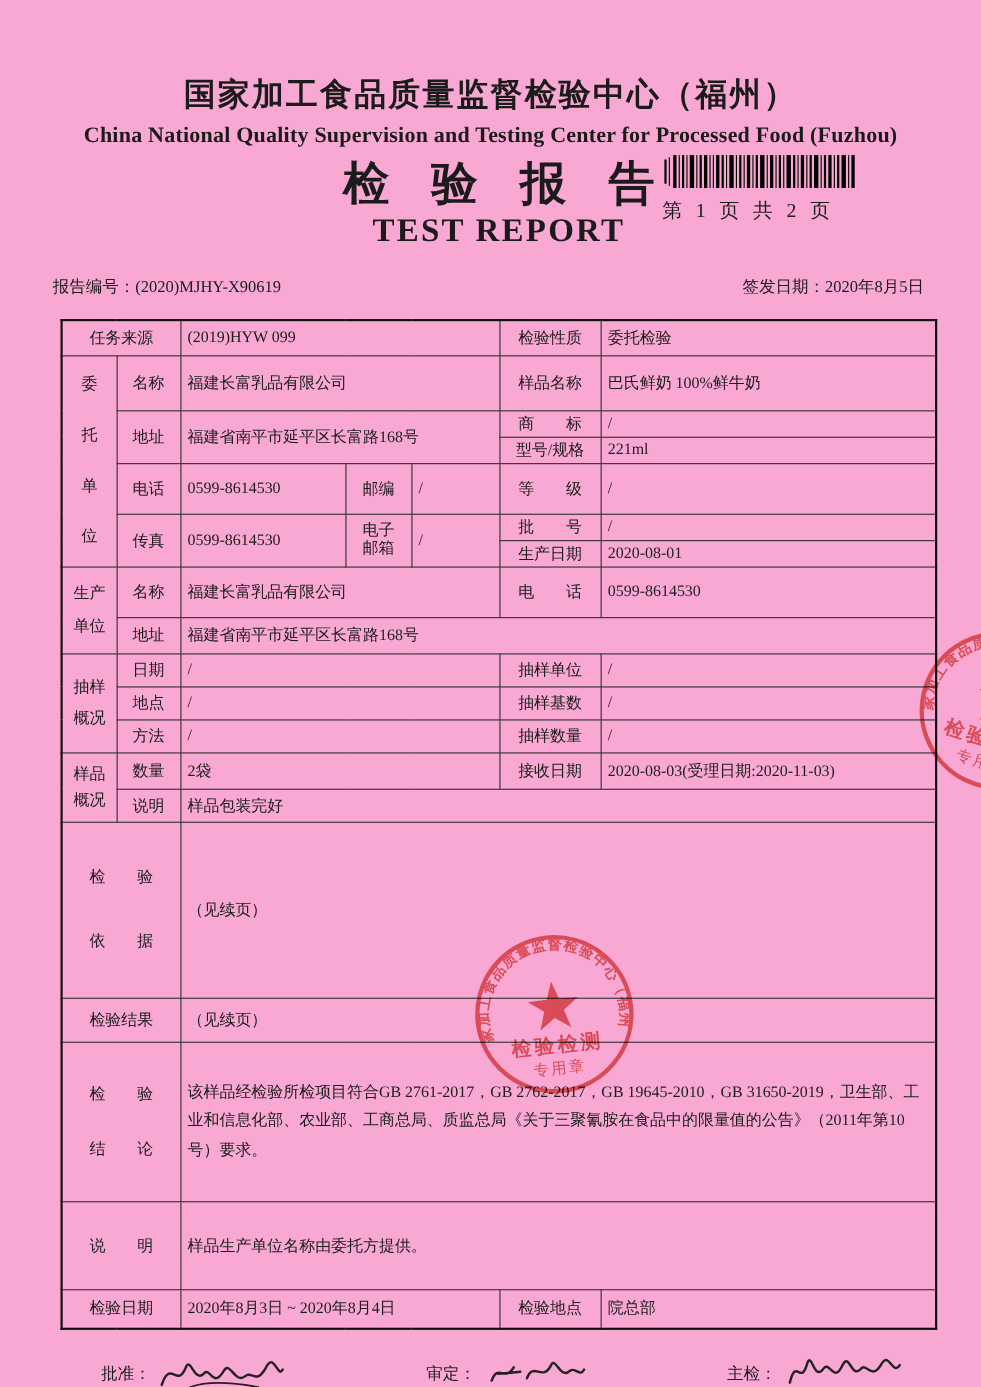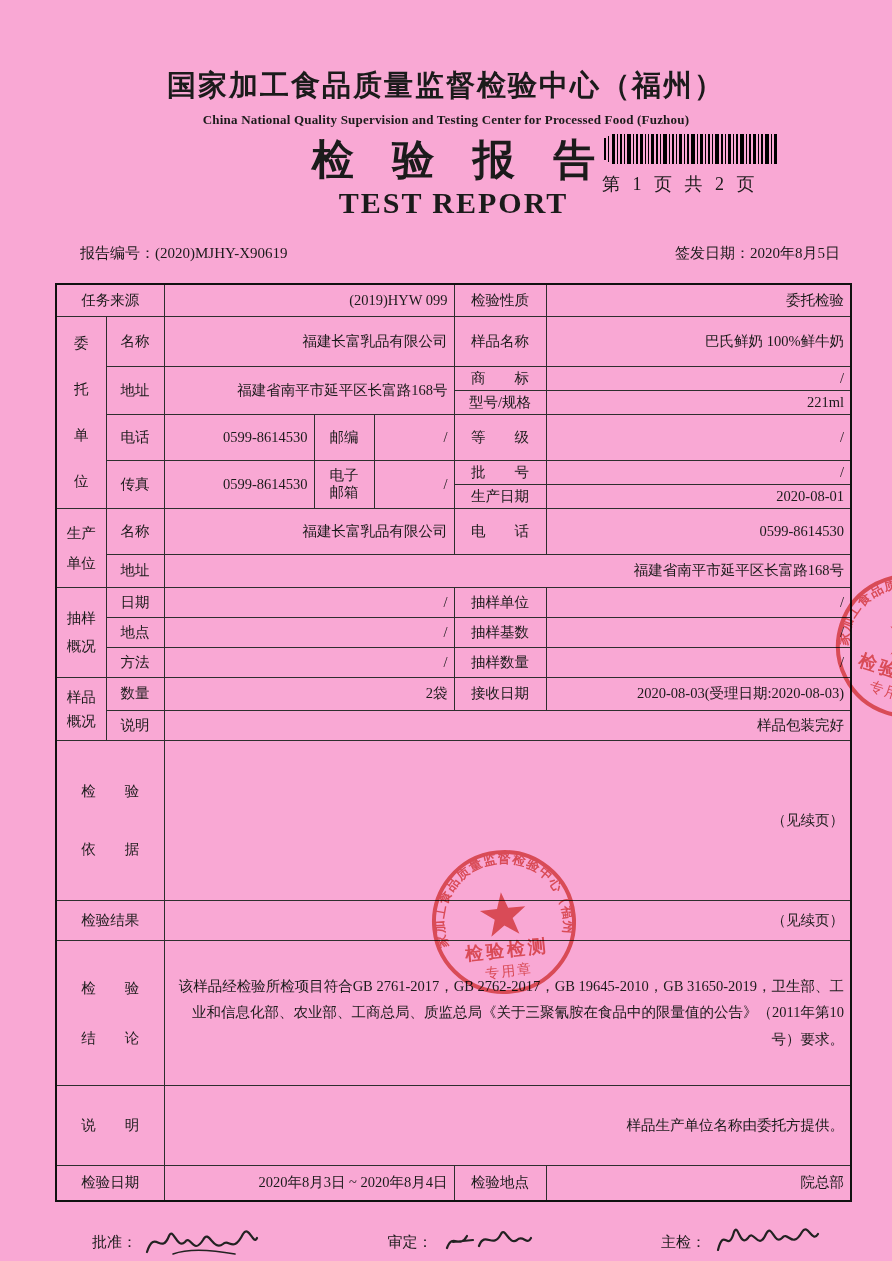--- a/index.html
+++ b/index.html
@@ -7,45 +7,45 @@
     position:relative;
     width:892px;height:1261px;
     background:#f9a8d4;
     overflow:hidden;
     font-family:"Liberation Serif","DejaVu Serif",serif;
     color:#1b1b1b;
   }
   
   .header{padding-top:66px;text-align:center;}
   .org-cn{font-size:29px;font-weight:bold;letter-spacing:2px;}
-  .org-en{font-size:13px;font-weight:bold;margin-top:6px;letter-spacing:0.2px;}
+  .org-en{font-size:20px;font-weight:bold;margin-top:6px;letter-spacing:0.2px;}
   .title-row{position:relative;margin-top:4px;height:110px;padding-left:15px;}
   .title-cn{font-size:42px;font-weight:bold;letter-spacing:14px;text-indent:14px;}
   .title-en{font-size:30px;font-weight:bold;letter-spacing:2px;margin-top:-2px;}
   .code-block{position:absolute;right:100px;top:2px;width:190px;text-align:left;}
   .barcode{display:block;}
   .page-info{font-size:18px;margin-top:8px;letter-spacing:4px;white-space:nowrap;}
-  .meta-row{display:flex;justify-content:space-between;padding:2px 52px 0 80px;font-size:15px;}
+  .meta-row{display:flex;justify-content:space-between;padding:2px 52px 0 48px;font-size:15px;}
   
   table.report{
     border-collapse:collapse;
     margin:20px 0 0 55px;
     width:795px;
     table-layout:fixed;
     font-size:14.5px;
   }
   table.report td{
     border:1px solid #2e2e2e;
     padding:2px 6px;
     overflow:hidden;
     vertical-align:middle;
   }
   table.report{border:2px solid #111;}
   td.lab{text-align:center;padding:2px 2px;}
-  td.val{text-align:right;padding-left:9px;}
+  td.val{text-align:left;padding-left:9px;}
   .pre{white-space:pre-line;}
   .lh46{line-height:46px;}
   .lh34{line-height:30px;}
   .lh30{line-height:28px;}
   .lh26{line-height:24px;}
   .lh60{line-height:58px;}
   .lh52{line-height:50px;}
   .lh18{line-height:17px;}
   .para{line-height:1.8;padding:8px 14px 8px 12px;vertical-align:middle;}
   
@@ -221,21 +221,21 @@
       <td class="val" colspan="3">/</td>
       <td class="lab">抽样数量</td>
       <td class="val">/</td>
     </tr>
     <tr style="height:33px">
       <td class="lab pre lh26" rowspan="2">样品
 概况</td>
       <td class="lab">数量</td>
       <td class="val" colspan="3">2袋</td>
       <td class="lab">接收日期</td>
-      <td class="val">2020-08-03(受理日期:2020-08-03)</td>
+      <td class="val">2020-08-03(受理日期:2020-11-03)</td>
     </tr>
     <tr style="height:30px">
       <td class="lab">说明</td>
       <td class="val" colspan="5">样品包装完好</td>
     </tr>
     <tr style="height:160px">
       <td class="lab pre lh60" colspan="2">检　　验
 依　　据</td>
       <td class="val" colspan="5">（见续页）</td>
     </tr>

